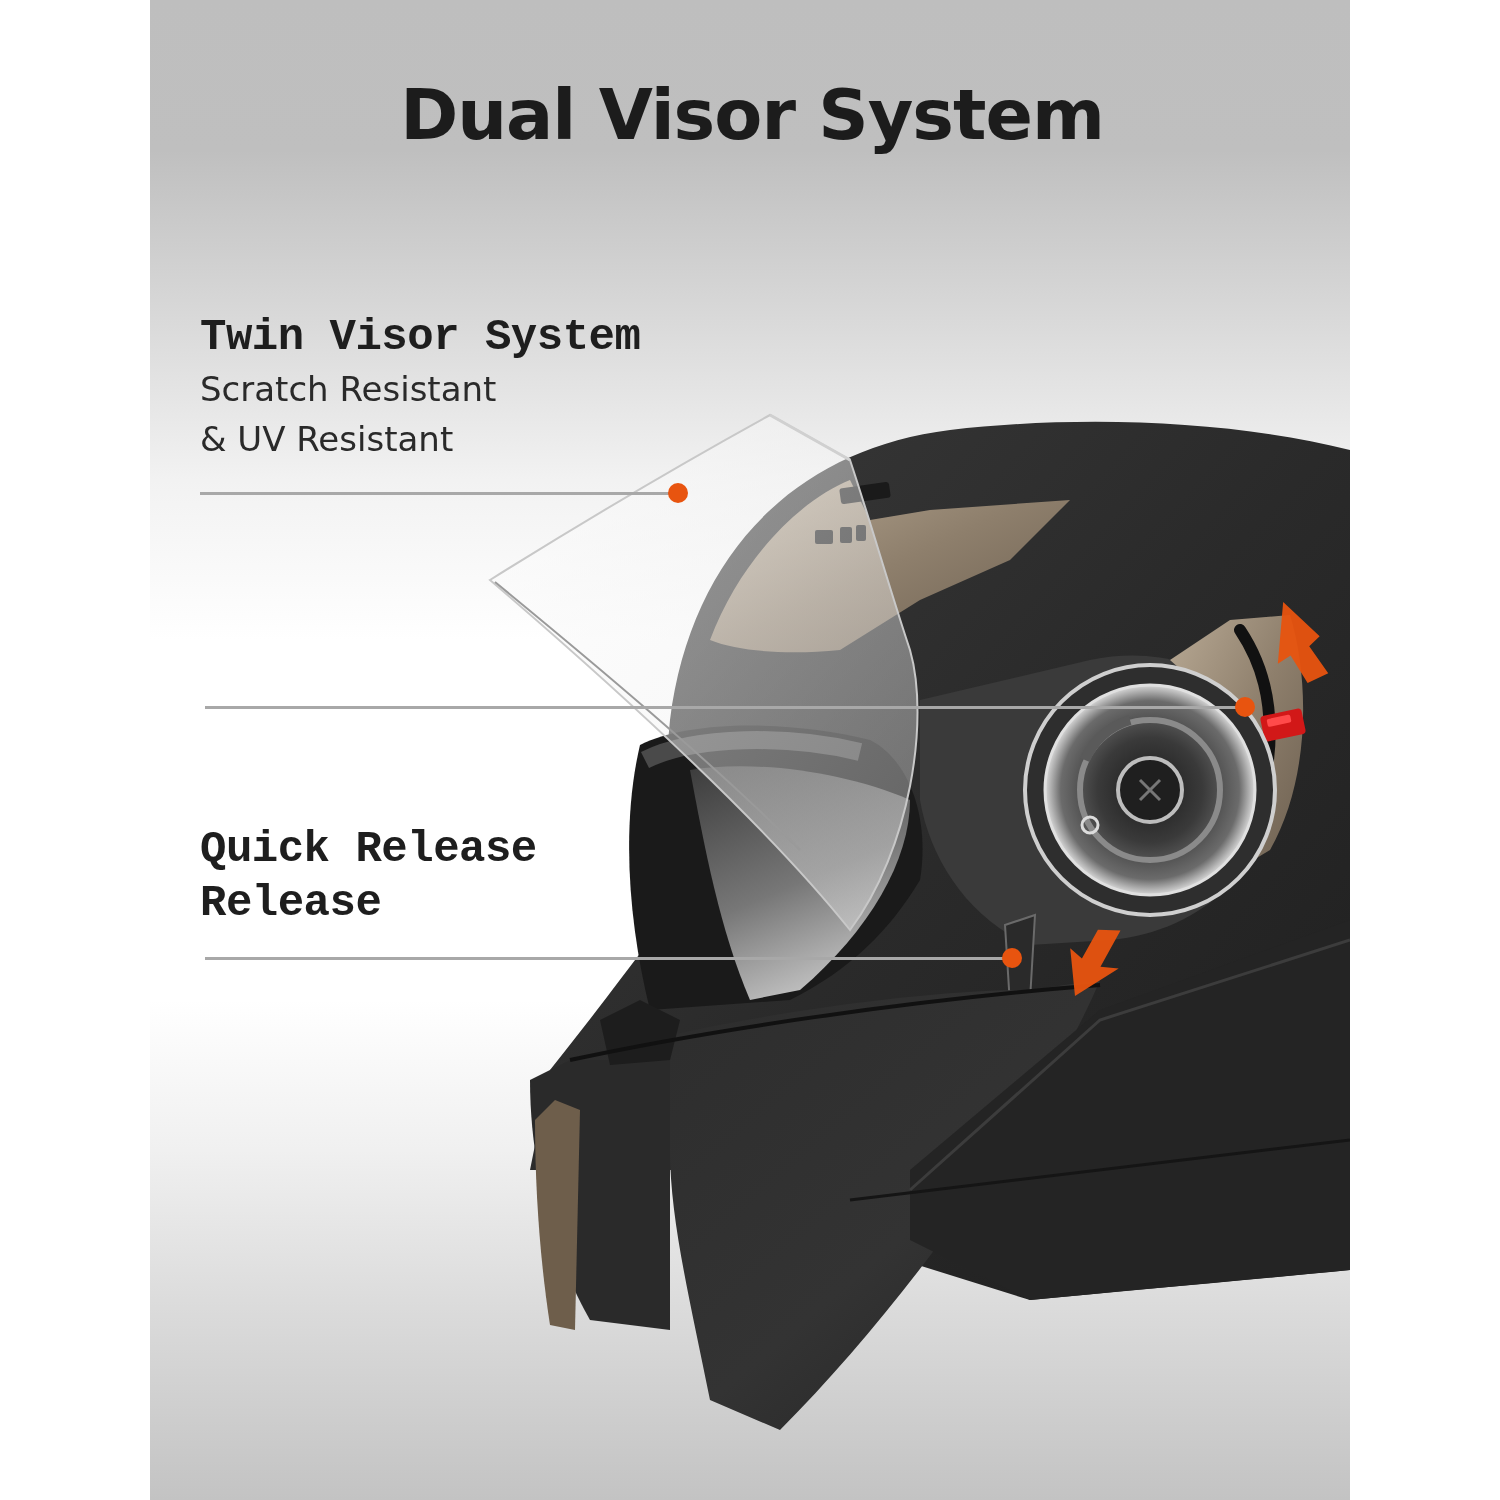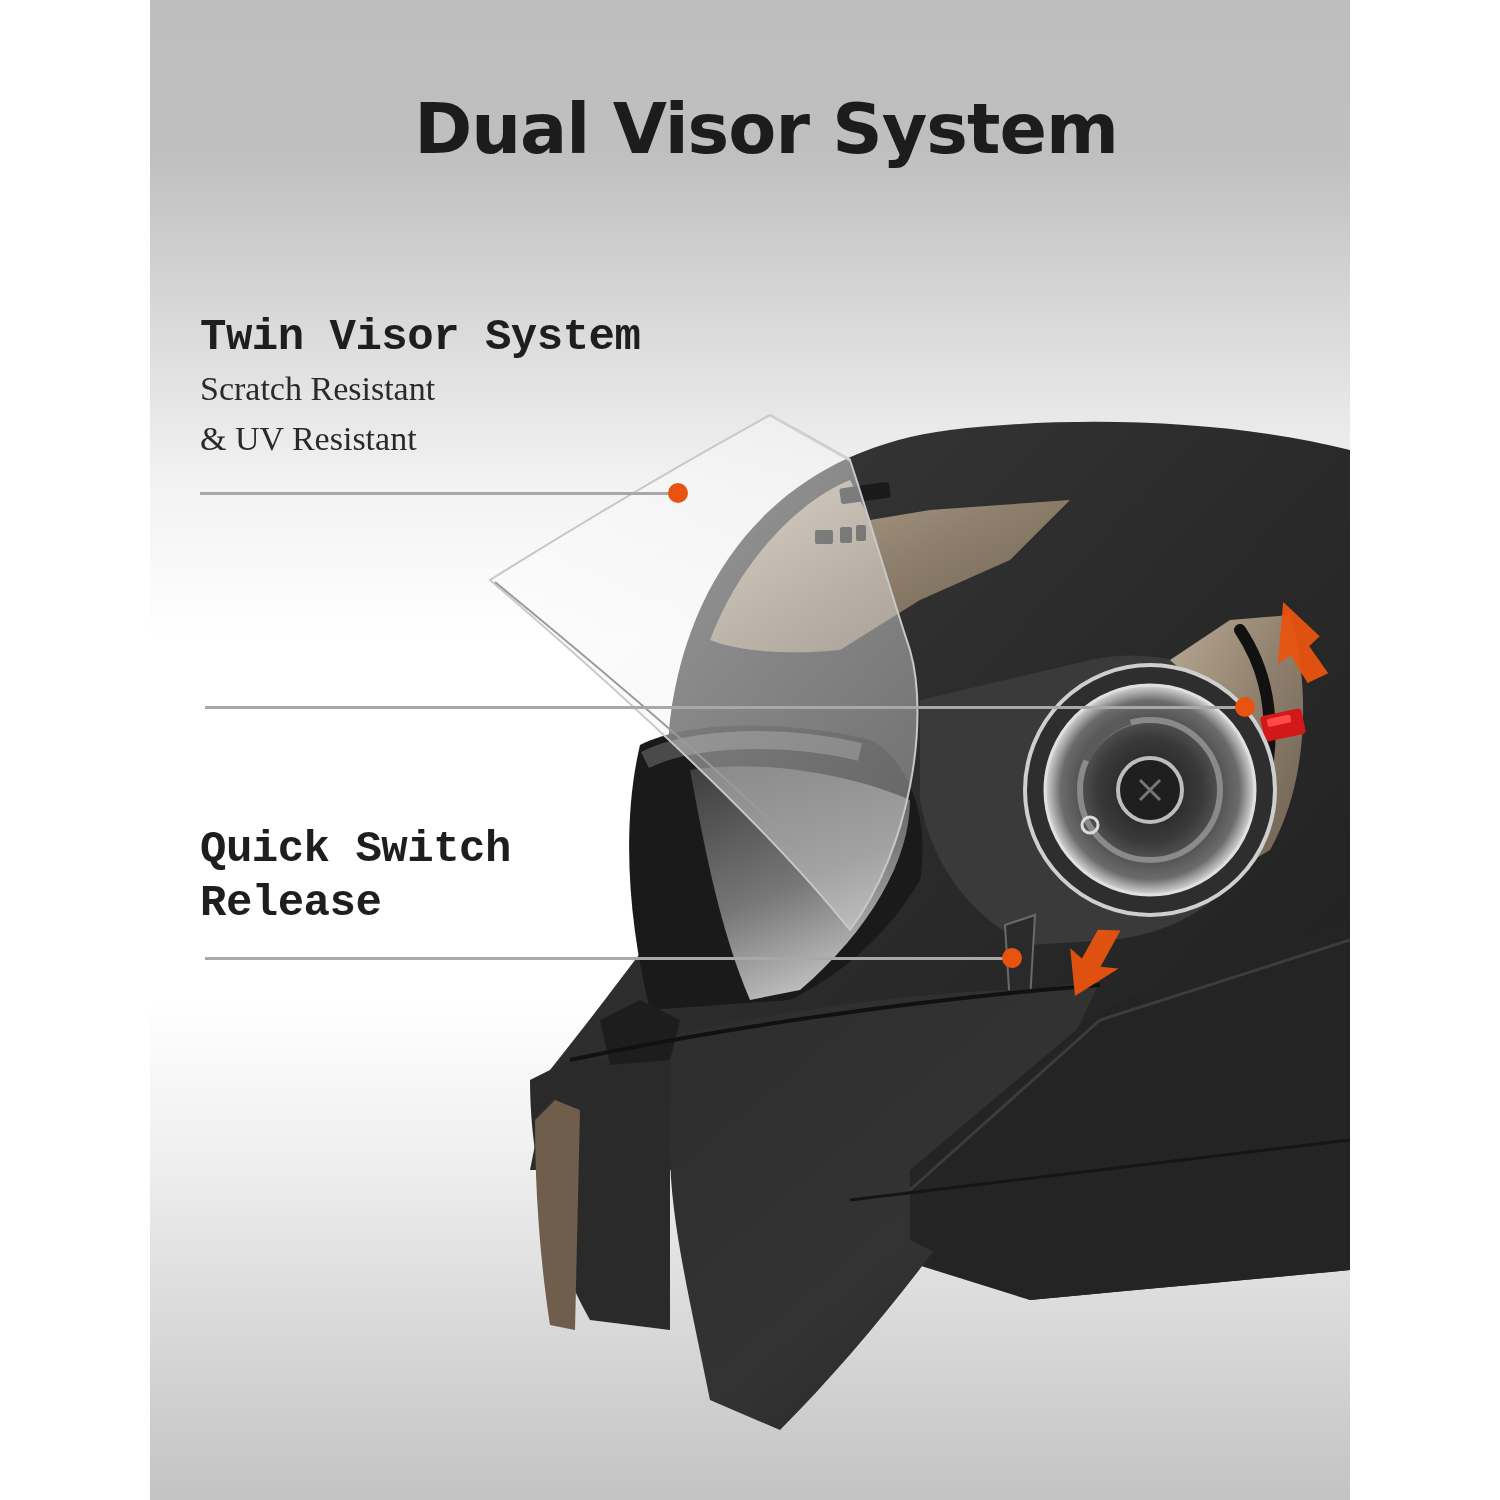--- a/index.html
+++ b/index.html
@@ -3,26 +3,26 @@
   <meta charset="utf-8">
   <style>
     html, body { margin: 0; padding: 0; background: #ffffff; }
     body { width: 1500px; height: 1500px; position: relative; overflow: hidden; font-family: "DejaVu Sans", sans-serif; }
     .panel {
       position: absolute; left: 150px; top: 0; width: 1200px; height: 1500px; overflow: hidden;
       background: linear-gradient(to bottom, #bebebe 0px, #bfbfbf 150px, #d6d6d6 300px, #f2f2f2 480px, #ffffff 640px, #ffffff 1000px, #f0f0f0 1150px, #dcdcdc 1300px, #c3c3c3 1500px);
     }
     .title {
       position: absolute; left: 0; width: 1200px; top: 72px; text-align: center;
-      font-size: 70px; font-weight: bold; color: #1c1c1c; letter-spacing: -1px; margin: 16px;
+      font-size: 70px; font-weight: bold; color: #1c1c1c; letter-spacing: -1px; margin: 2px;
     }
     .helmet-art { position: absolute; left: 0; top: 0; width: 1200px; height: 1500px; }
     .feature { position: absolute; left: 50px; color: #1e1e1e; }
     .feature .f-title { font-size: 44px; font-weight: bold; line-height: 54px; letter-spacing: -0.5px; font-family: Liberation Mono, monospace; }
-    .feature .f-sub { font-size: 34px; line-height: 50px; color: #2a2a2a; font-family: Liberation Serif, serif; }
+    .feature .f-sub { font-size: 34px; line-height: 50px; color: #2a2a2a; }
     .feat-1 { top: 310px; }
     .feat-2 { top: 636px; }
     .feat-3 { top: 822px; }
     .leader { position: absolute; height: 3px; background: #a8a8a8; }
     .dot { position: absolute; width: 20px; height: 20px; border-radius: 50%; margin: -10px 0 0 -10px; }
   </style>
 </head>
 <body>
 
 <div class="panel">
@@ -120,21 +120,21 @@
   </svg>
 
   <div class="feature feat-1">
     <div class="f-title">Twin Visor System</div>
     <div class="f-sub">Scratch Resistant</div>
     <div class="f-sub">&amp; UV Resistant</div>
   </div>
 
 
   <div class="feature feat-3">
-    <div class="f-title">Quick Switch</div>
+    <div class="f-title">Quick Release</div>
     <div class="f-title">Release</div>
   </div>
 
   <div class="leader" style="left: 50px; top: 492px; width: 478px; background: rgb(168, 168, 168);"></div>
   <div class="dot" style="left: 528px; top: 493px; background: rgb(232, 84, 15);"></div>
 
   <div class="leader" style="left: 55px; top: 706px; width: 1040px; background: rgb(168, 168, 168);"></div>
   <div class="dot" style="left: 1095px; top: 707px; background: rgb(232, 84, 15);"></div>
 
   <div class="leader" style="left: 55px; top: 957px; width: 807px; background: rgb(168, 168, 168);"></div>

